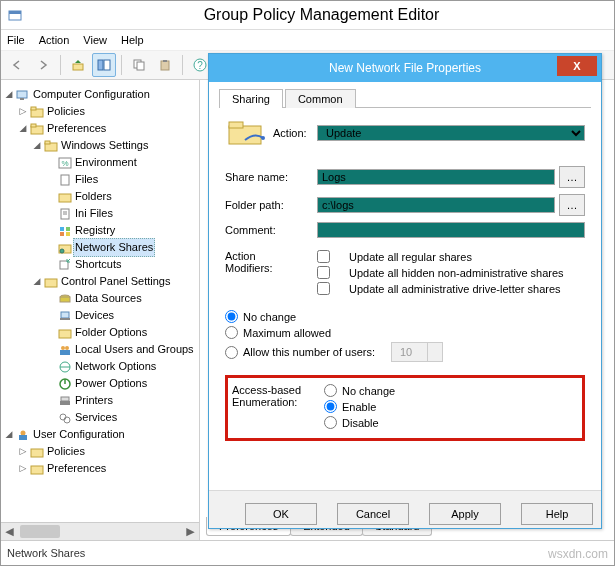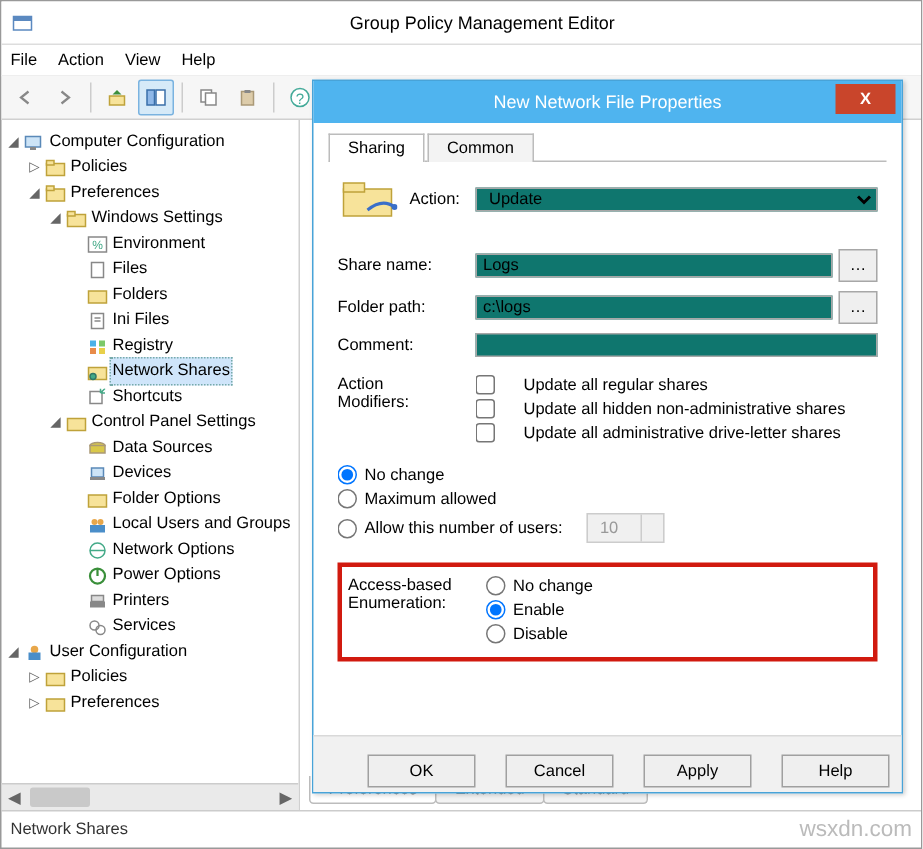--- a/index.html
+++ b/index.html
@@ -1,19 +1,19 @@
 <!DOCTYPE html>
 <html><head>
 <meta charset="utf-8">
 <style>
 html,body{margin:0;padding:0;font-family:"Segoe UI",Tahoma,sans-serif;font-size:11px;color:#000;background:#fff;overflow:hidden}
 .window{width:615px;height:566px;border:1px solid #999;position:relative;box-sizing:border-box;background:#fff}
 .title-bar{height:28px;background:#fff;display:flex;align-items:center;border-bottom:1px solid #ddd}
 .title-bar .icon{margin:0 6px}
-.title-bar .title{flex:1;text-align:center;font-size:12px}
+.title-bar .title{flex:1;text-align:center;font-size:16px}
 .menu-bar{height:20px;display:flex;align-items:center;padding:0 6px;gap:14px;border-bottom:1px solid #eee;background:#fff}
 .menu-bar span{cursor:default}
 .toolbar{height:28px;display:flex;align-items:center;padding:0 4px;gap:2px;border-bottom:1px solid #d0d0d0;background:#f6f6f6}
 .toolbar .btn{width:22px;height:22px;display:flex;align-items:center;justify-content:center;border:1px solid transparent;border-radius:2px}
 .toolbar .btn.sel{border-color:#7ab3e0;background:#d6eaf8}
 .toolbar .sep{width:1px;height:20px;background:#ccc;margin:0 3px}
 .body{display:flex;height:460px}
 .tree-pane{width:198px;border-right:1px solid #d0d0d0;overflow:hidden;position:relative}
 .tree{padding:6px 0 0 2px;line-height:17px;white-space:nowrap}
 .tree .row{display:flex;align-items:center;height:17px}
@@ -24,21 +24,21 @@
 .i0{padding-left:0}.i1{padding-left:14px}.i2{padding-left:28px}.i3{padding-left:42px}
 .scroll-x{position:absolute;bottom:0;left:0;right:0;height:17px;background:#eaeaea;border-top:1px solid #ccc;display:flex}
 .scroll-x .track{flex:1;position:relative}
 .scroll-x .thumb{position:absolute;left:2px;top:2px;height:13px;width:40px;background:#c9c9c9;border-radius:2px}
 .scroll-x .arrow{width:17px;display:flex;align-items:center;justify-content:center;color:#666}
 .right-pane{flex:1;display:flex;flex-direction:column;background:#fff;position:relative}
 .tabs-bottom{position:absolute;bottom:4px;left:6px;display:flex}
 .tabs-bottom .tab{border:1px solid #bcbcbc;border-top:none;padding:3px 12px;font-size:11px;background:#f3f3f3;margin-right:-1px;border-radius:0 0 3px 3px}
 .tabs-bottom .tab.act{background:#fff}
 .status{height:20px;border-top:1px solid #ccc;padding:2px 6px;font-size:11px;color:#333;display:flex;align-items:center}
-.watermark{position:absolute;bottom:4px;right:6px;font-size:15px;color:#bbb}
+.watermark{position:absolute;bottom:4px;right:6px;font-size:12px;color:#bbb}
 
 
 .dialog{position:absolute;left:207px;top:52px;width:392px;height:474px;border:1px solid #48a3d8;background:#fff;box-shadow:1px 1px 3px rgba(0,0,0,.2)}
 .dialog .dlg-title{height:28px;background:#4fb4ef;color:#fff;display:flex;align-items:center;position:relative}
 .dialog .dlg-title span.t{flex:1;text-align:center;font-size:12px}
 .dialog .dlg-close{position:absolute;right:4px;top:2px;width:40px;height:20px;background:#c9452b;color:#fff;display:flex;align-items:center;justify-content:center;font-family:Arial;font-weight:bold}
 .dialog .dlg-body{padding:6px 10px 8px 10px}
 .dlg-tabs{display:flex;border-bottom:1px solid #bcbcbc}
 .dlg-tabs .tab{border:1px solid #bcbcbc;border-bottom:none;padding:3px 12px;background:#f3f3f3;margin-right:2px;font-size:11px;position:relative;top:1px}
 .dlg-tabs .tab.act{background:#fff}

